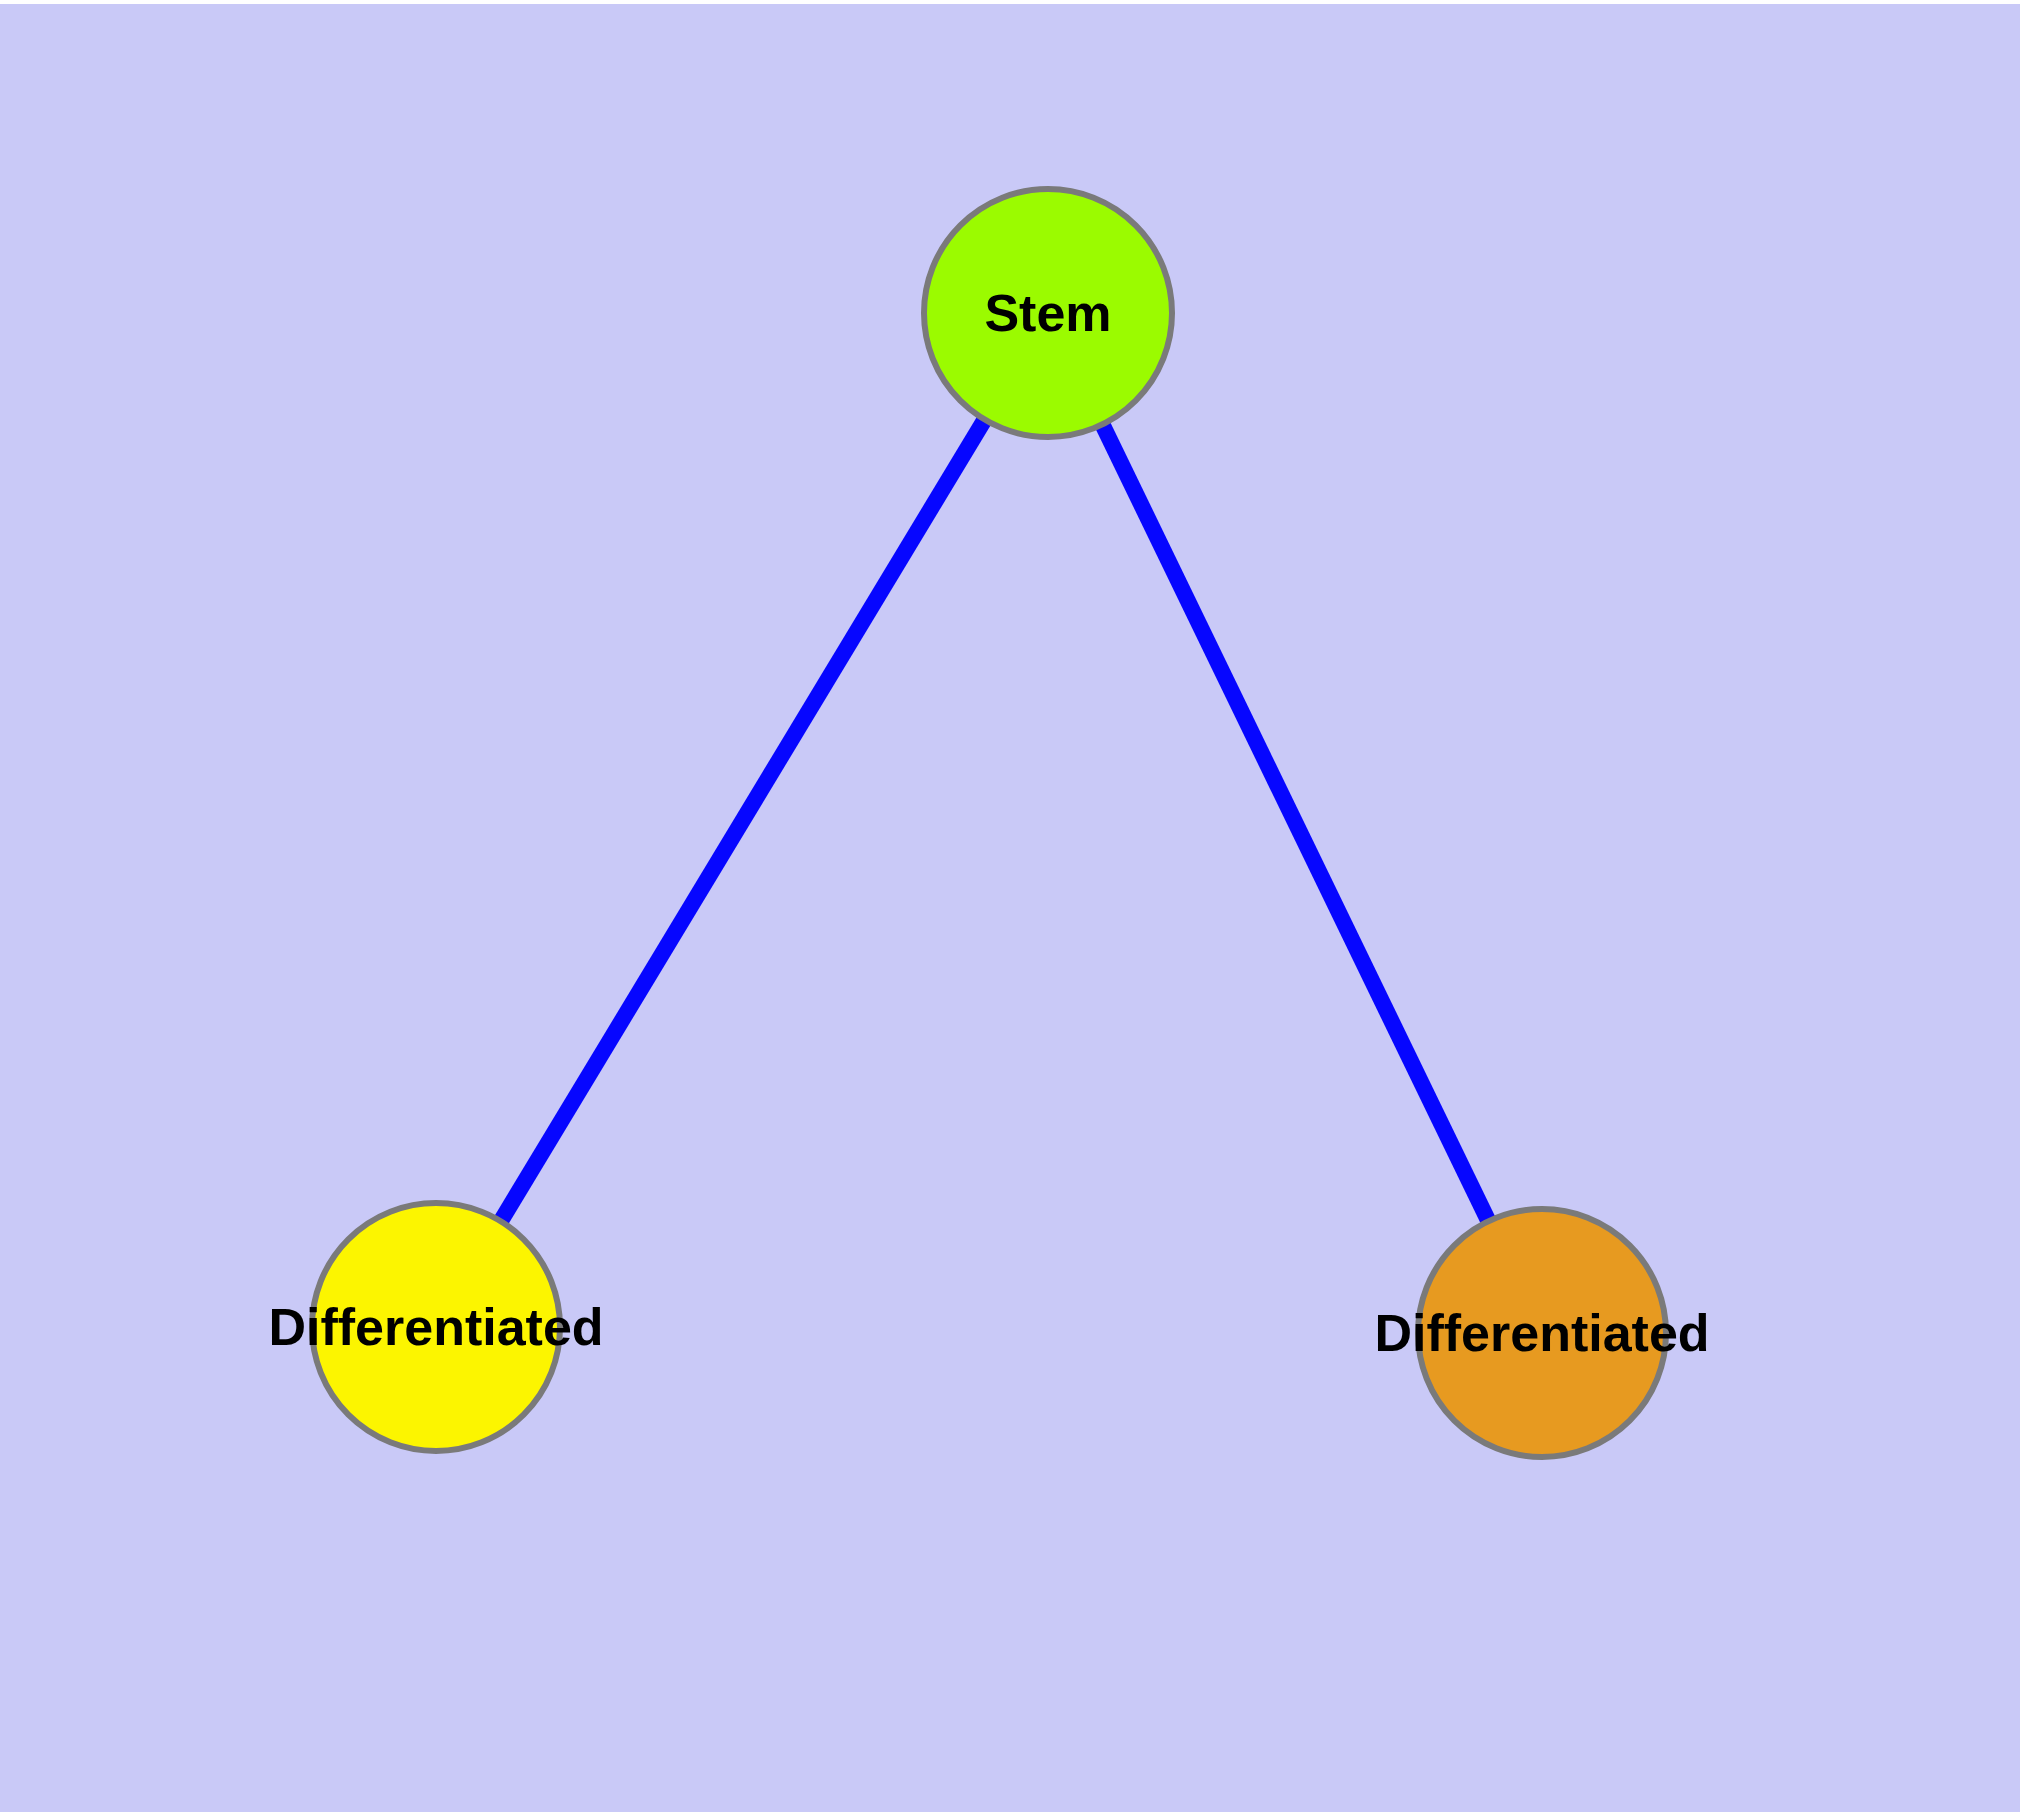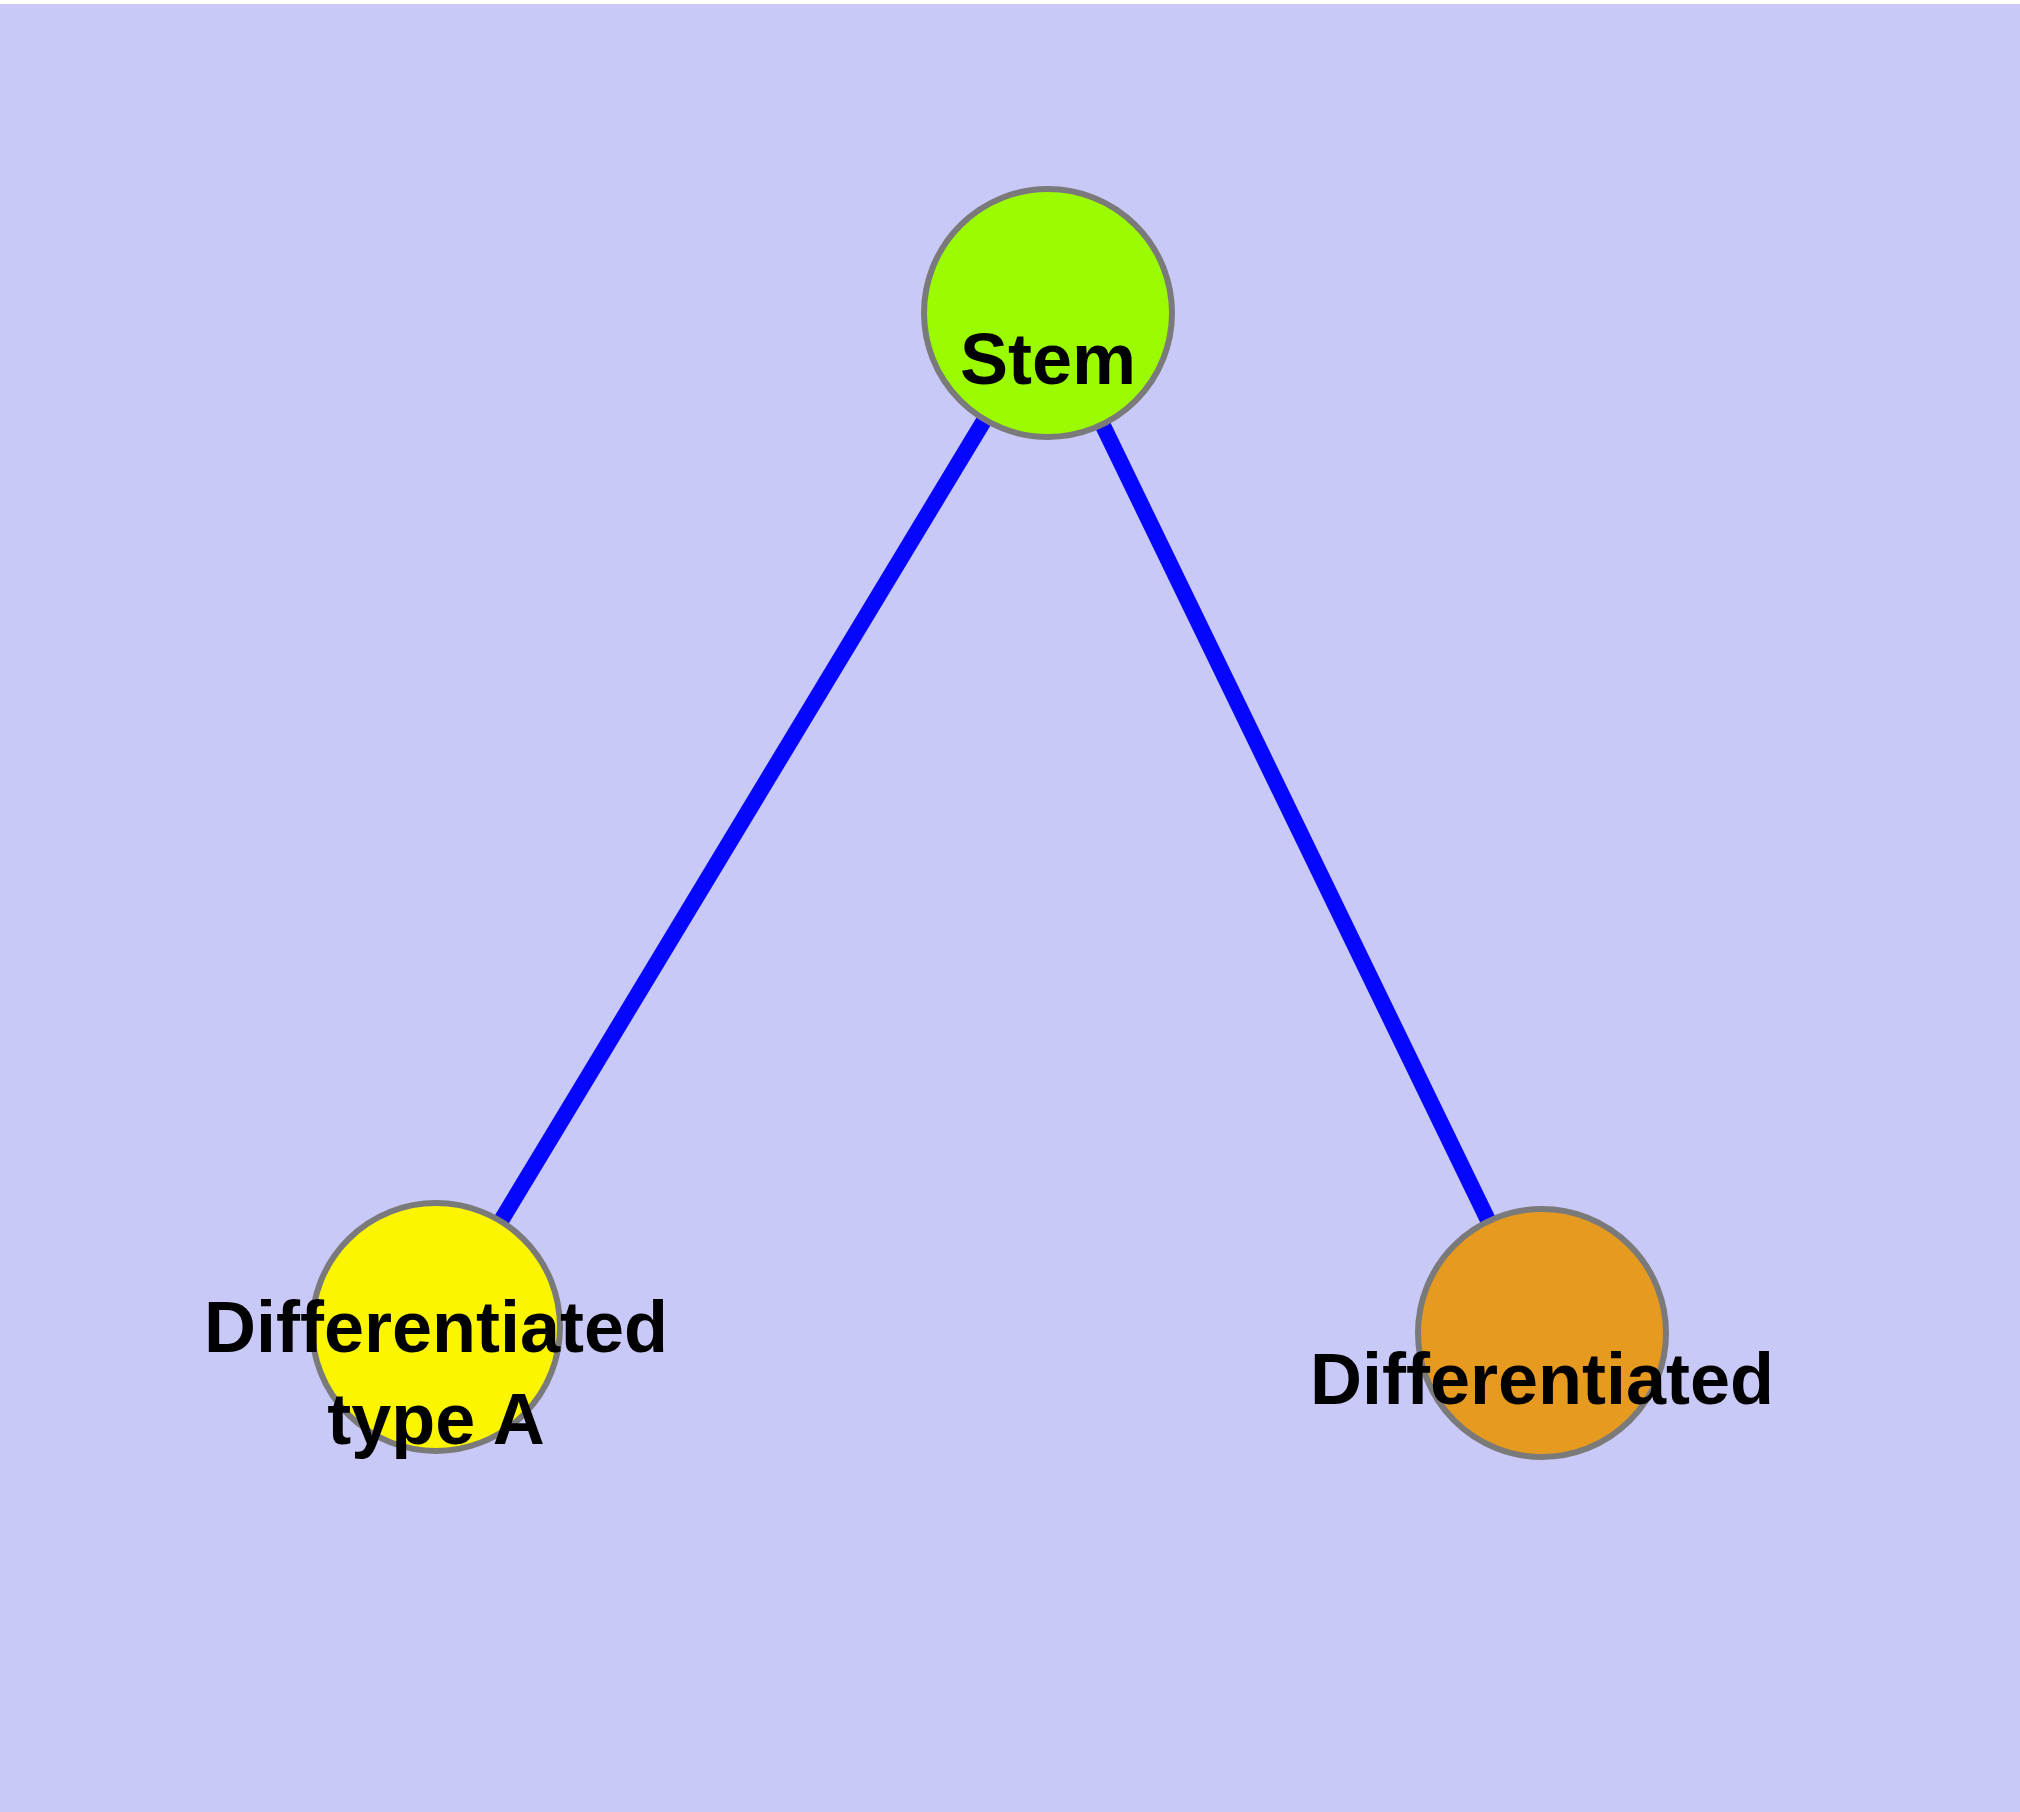--- a/index.html
+++ b/index.html
@@ -36,25 +36,24 @@
     z-index: 2;
   }
   .node-label {
     position: absolute;
     left: 50%;
     top: 50%;
     transform: translate(-50%, -50%);
     width: max-content;
     text-align: center;
     font-weight: bold;
-    font-size: 72px;
+    font-size: 52px;
     line-height: 92px;
     white-space: nowrap;
     z-index: 3;
-    margin-top: 46px;
   }
   .label-line { display: block; }
 </style>
 </head>
 <body>
 
 <div class="canvas" style="background: rgb(201, 201, 247);">
 
   <div class="top-strip" style="background: rgb(255, 255, 255);"></div>
 
@@ -65,21 +64,20 @@
 
   <div class="node" style="left: 921px; top: 186px; width: 254px; height: 254px; background: rgb(155, 251, 0); border-color: rgb(122, 122, 122); border-width: 6px;">
     <div class="node-label" style="color: rgb(0, 0, 0);">
       <span class="label-line">Stem</span>
     </div>
   </div>
 
   <div class="node" style="left: 309px; top: 1200px; width: 254px; height: 254px; background: rgb(252, 245, 0); border-color: rgb(122, 122, 122); border-width: 6px;">
     <div class="node-label" style="color: rgb(0, 0, 0);">
       <span class="label-line">Differentiated</span>
-      <span class="label-line">type A</span>
     </div>
   </div>
 
   <div class="node" style="left: 1415px; top: 1206px; width: 254px; height: 254px; background: rgb(231, 154, 32); border-color: rgb(122, 122, 122); border-width: 6px;">
     <div class="node-label" style="color: rgb(0, 0, 0);">
       <span class="label-line">Differentiated</span>
     </div>
   </div>
 
 </div>

